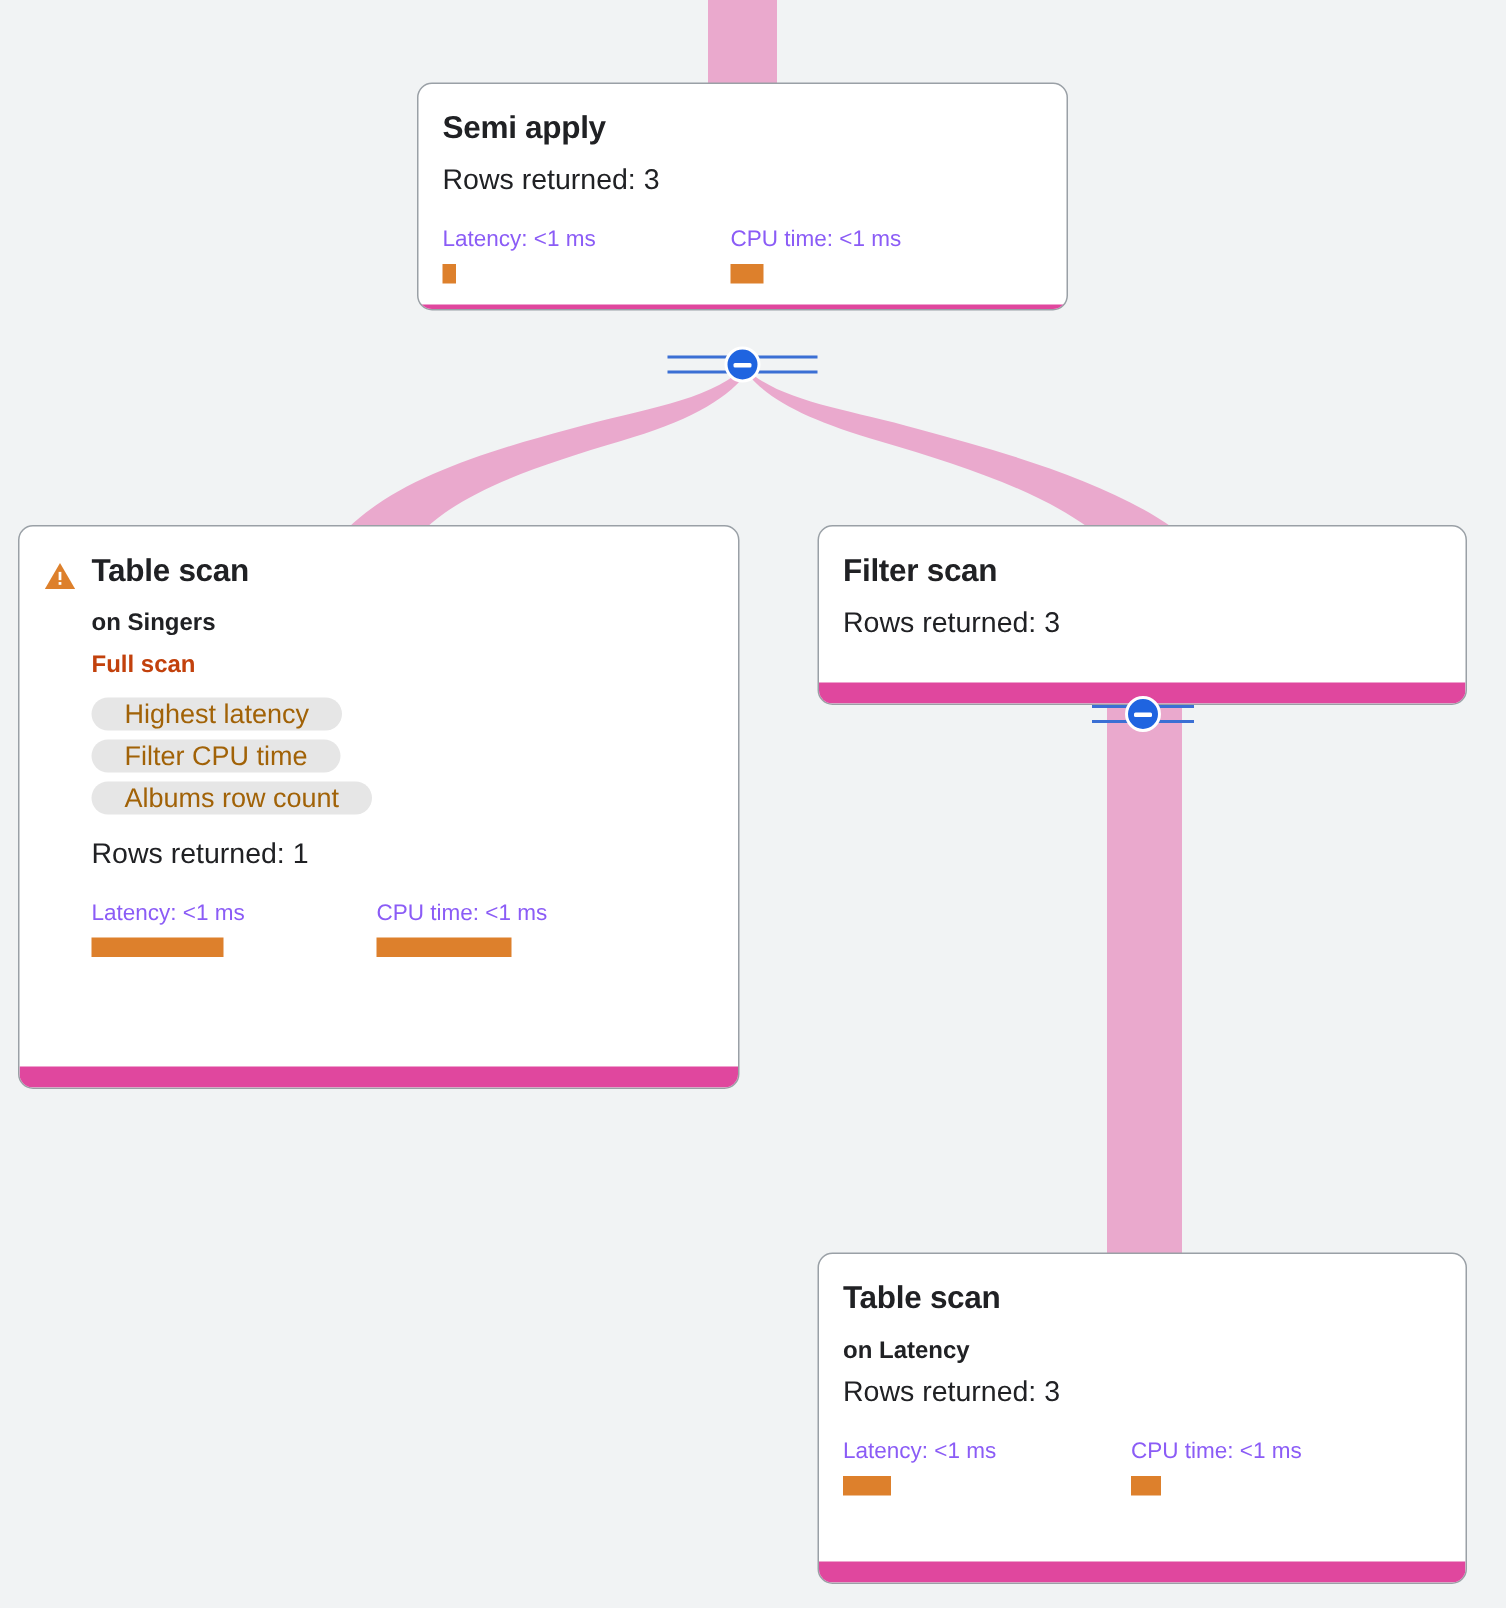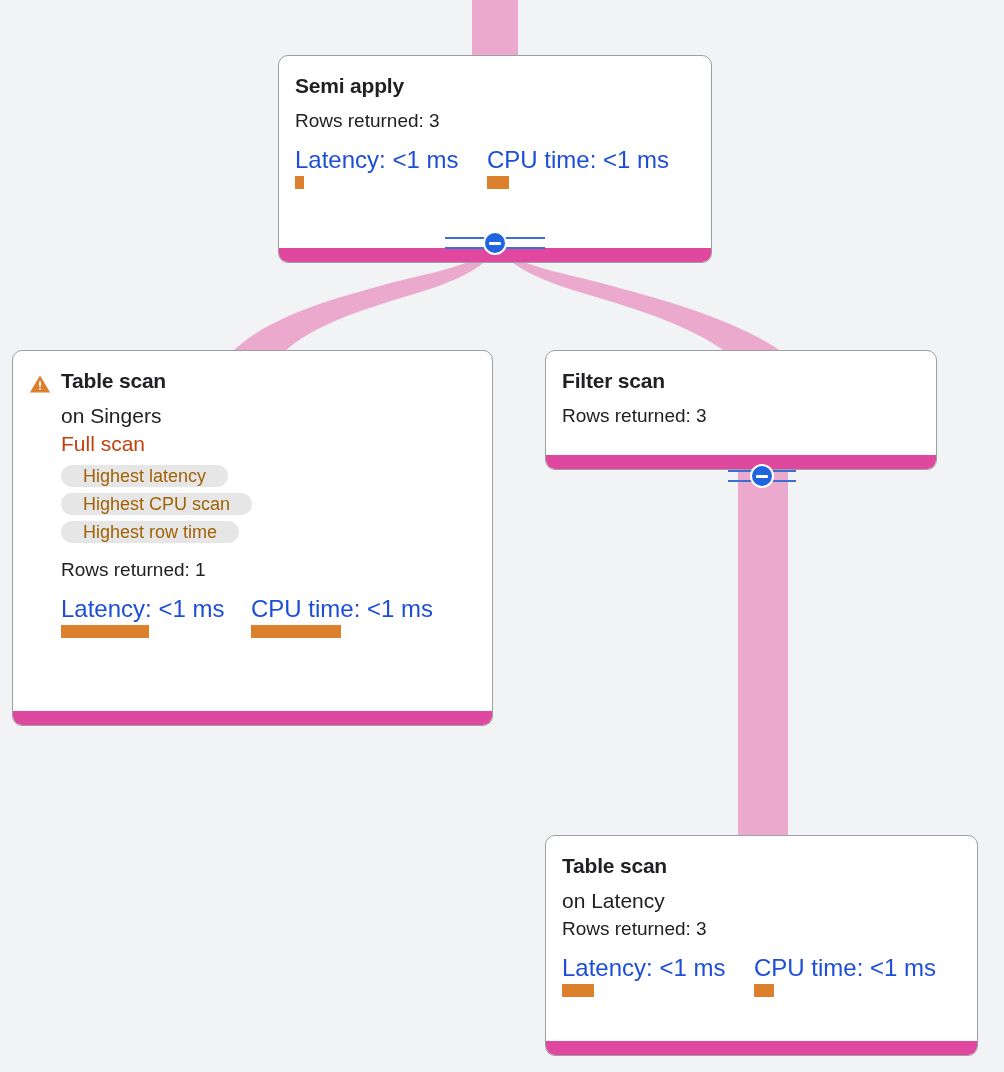--- a/index.html
+++ b/index.html
@@ -64,24 +64,25 @@
     font-size: 21px;
     line-height: 28px;
     color: #202124;
     font-weight: 700;
     letter-spacing: -0.2px;
   }
   .indent {
     padding-left: 32px;
   }
   .node-sub {
-    font-size: 21px;
+    font-size: 16px;
     line-height: 26px;
     color: #202124;
     margin-top: 8px;
+    font-weight: bold;
   }
   .node-sub.muted {
     color: #c2410c;
     margin-top: 2px;
   }
   .node-rows {
     font-size: 19px;
     line-height: 26px;
     color: #202124;
     margin-top: 8px;
@@ -104,23 +105,23 @@
 
   
   .metrics {
     display: flex;
     margin-top: 14px;
   }
   .metric {
     flex: 0 0 auto;
   }
   .metric-label {
-    font-size: 24px;
+    font-size: 15px;
     line-height: 24px;
-    color: #1d4ed8;
+    color: #8b5cf6;
     white-space: nowrap;
   }
   .metric-bar {
     height: 13px;
     background: #dd802c;
     margin-top: 4px;
   }
 
   
   .toggle {
@@ -191,21 +192,21 @@
     <path d="M 497 246
              C 522 268, 562 272, 612 286
              C 672 302, 740 322, 782 352
              L 726 352
              C 690 326, 640 310, 586 294
              C 542 281, 514 268, 499 250 Z" fill="#eaa9cd"></path>
 
     <rect x="738" y="467" width="50" height="373" fill="#eaa9cd"></rect>
   </svg>
 
-  <div class="node" style="left:278px; top:55px; width:434px; height:208px;">
+  <div class="node" style="left:278px; top:55px; width:434px; height:152px;">
     <div class="node-body">
       <div class="node-head">
         <div class="node-title">Semi apply</div>
       </div>
       <div class="node-rows">Rows returned: 3</div>
       <div class="metrics">
         <div class="metric" style="width:192px;">
           <div class="metric-label">Latency: &lt;1 ms</div>
           <div class="metric-bar" style="width:9px;"></div>
         </div>
@@ -235,40 +236,40 @@
             <rect x="11" y="16.4" width="2" height="2" fill="#ffffff"></rect>
           </svg>
         </span>
         <div class="node-title">Table scan</div>
       </div>
       <div class="indent">
         <div class="node-sub">on Singers</div>
         <div class="node-sub muted">Full scan</div>
         <div class="chips">
           <div><span class="chip">Highest latency</span></div>
-          <div><span class="chip">Highest CPU scan</span></div>
-          <div><span class="chip">Highest row time</span></div>
+          <div><span class="chip">Filter CPU time</span></div>
+          <div><span class="chip">Albums row count</span></div>
         </div>
         <div class="node-rows">Rows returned: 1</div>
         <div class="metrics">
           <div class="metric" style="width:190px;">
             <div class="metric-label">Latency: &lt;1 ms</div>
             <div class="metric-bar" style="width:88px;"></div>
           </div>
           <div class="metric">
             <div class="metric-label">CPU time: &lt;1 ms</div>
             <div class="metric-bar" style="width:90px;"></div>
           </div>
         </div>
       </div>
     </div>
     <div class="node-footer"></div>
   </div>
 
-  <div class="node" style="left:545px; top:350px; width:392px; height:120px;">
+  <div class="node" style="left:545px; top:350px; width:433px; height:120px;">
     <div class="node-body">
       <div class="node-head">
         <div class="node-title">Filter scan</div>
       </div>
       <div class="node-rows">Rows returned: 3</div>
     </div>
     <div class="node-footer"></div>
   </div>
 
   <div class="toggle" style="left:762px; top:476px; width:68px;">

